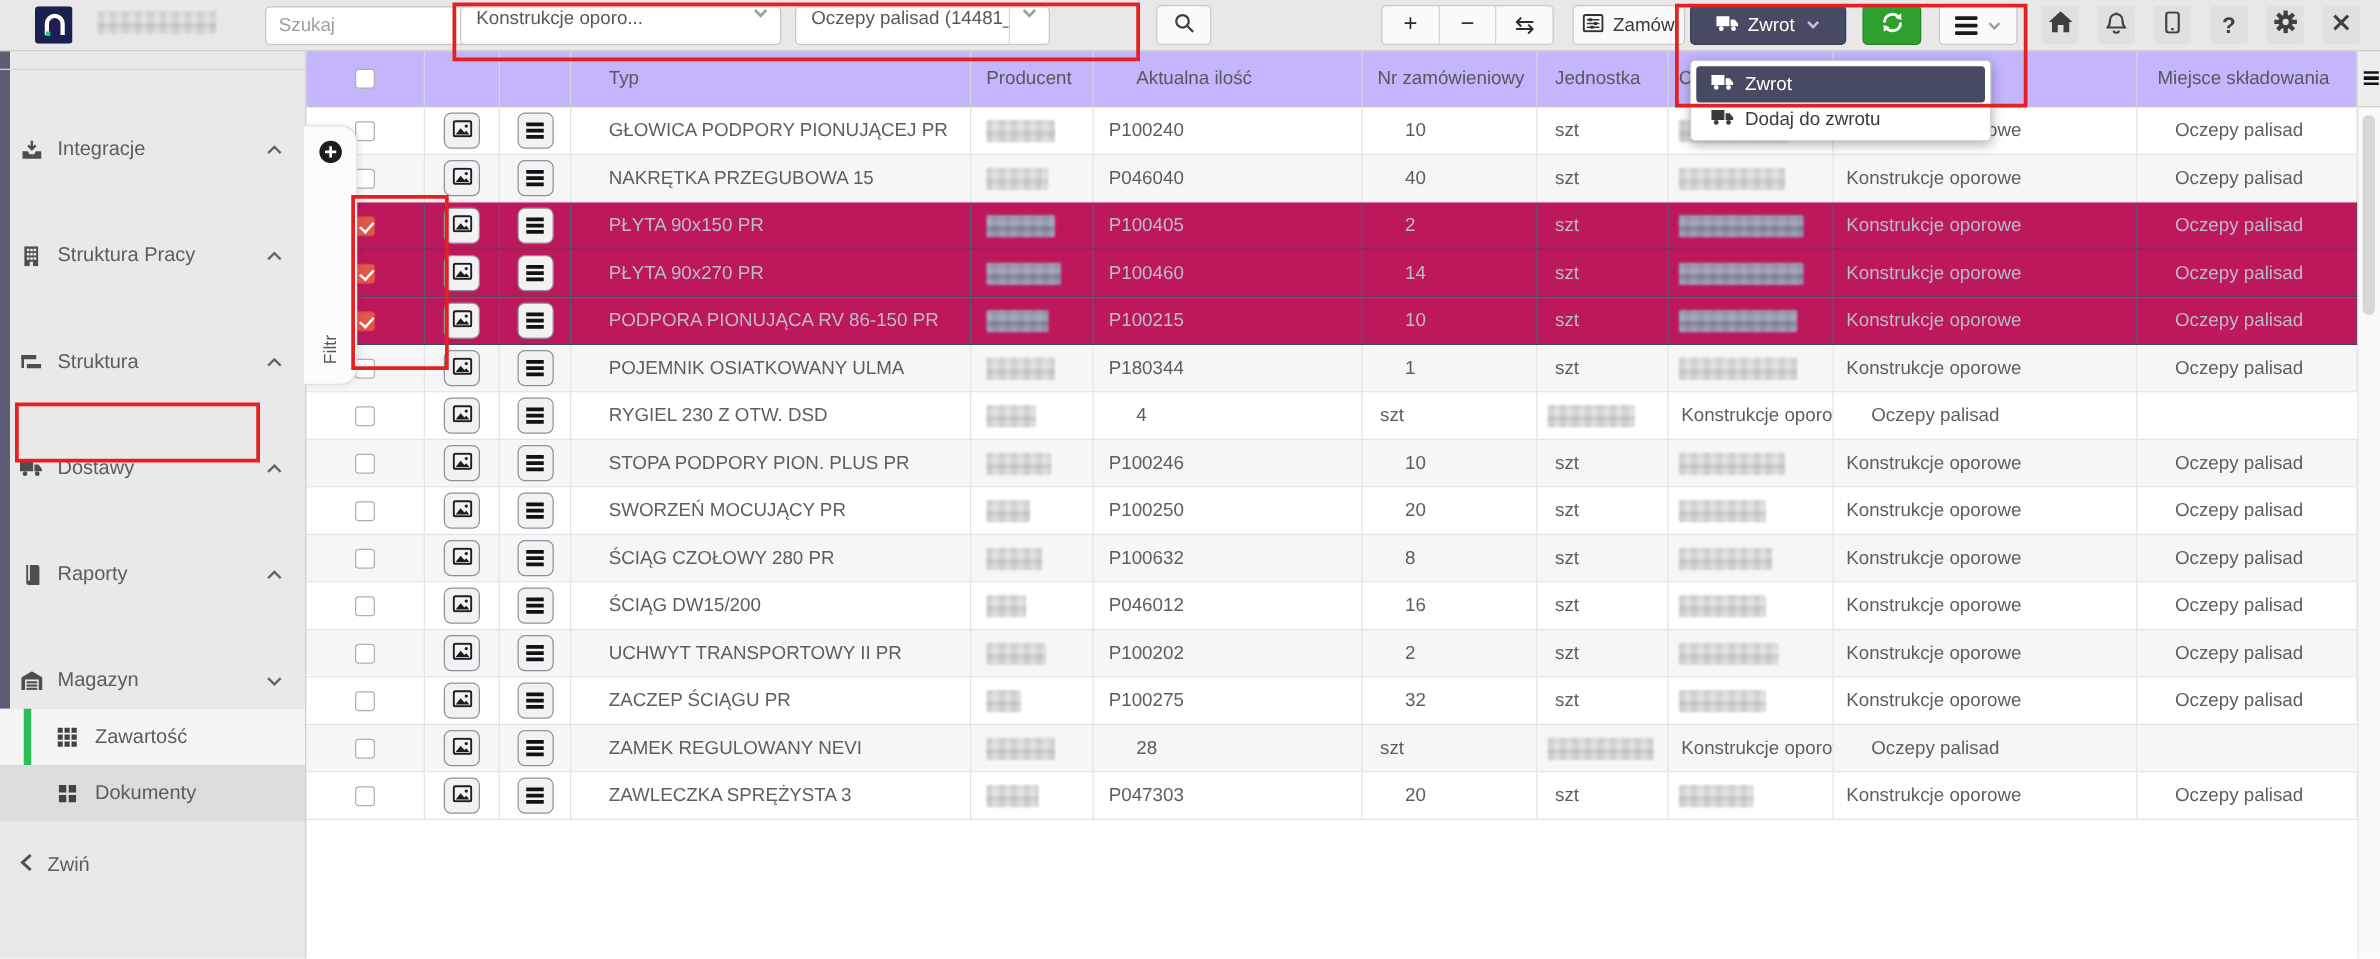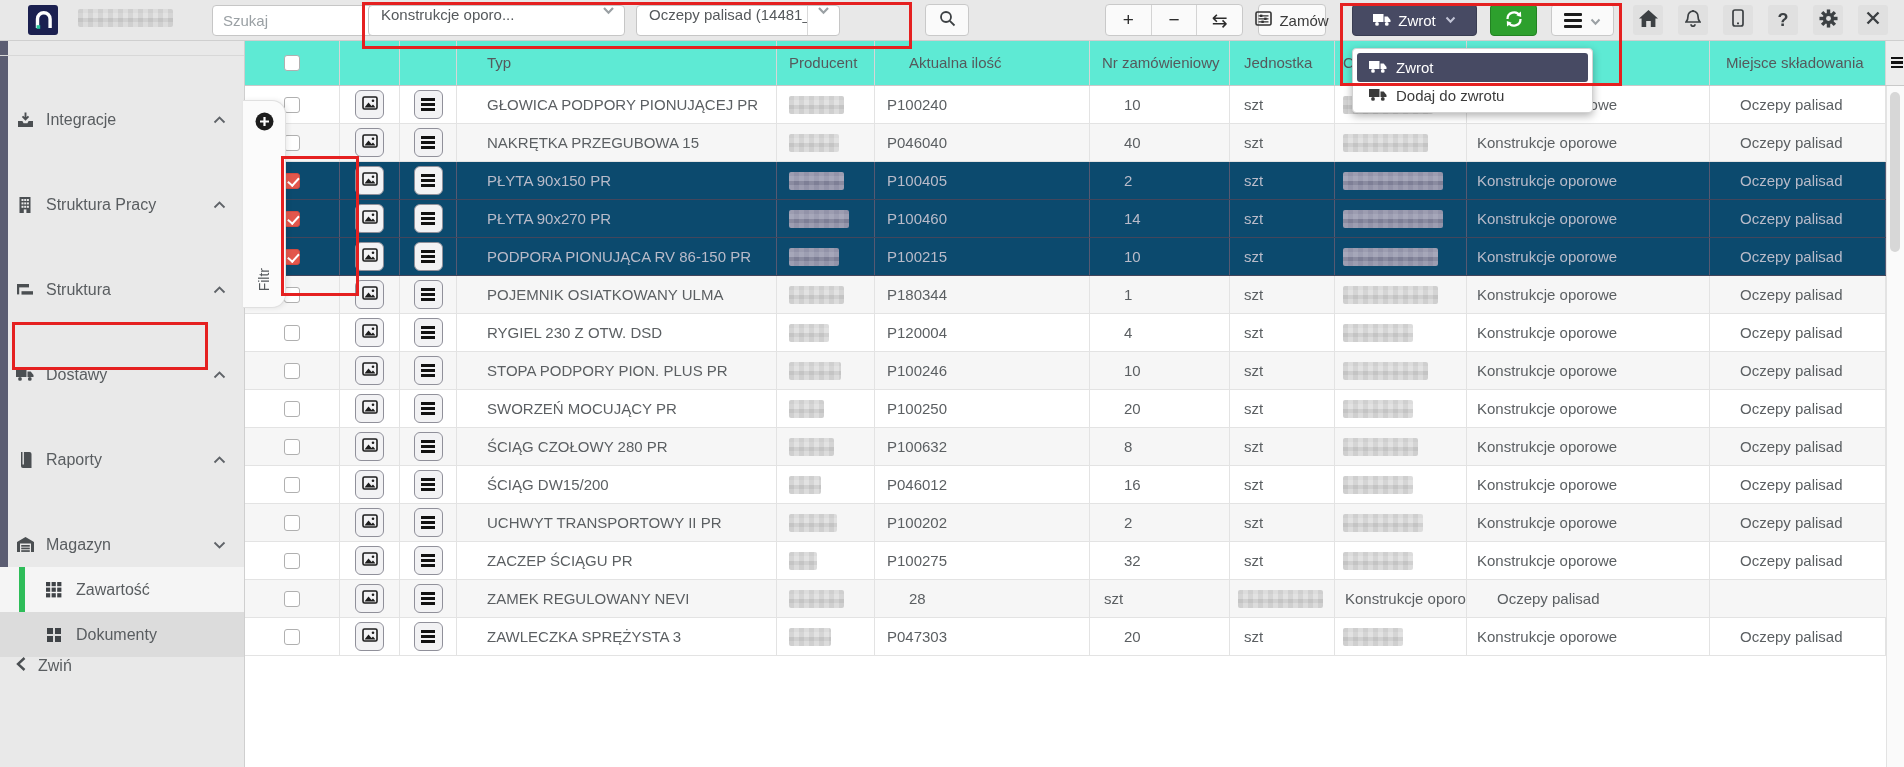--- a/index.html
+++ b/index.html
@@ -24,21 +24,21 @@
   .select .sep{width:1px;height:100%;background:#d9d9d9;}
   .select .chev{padding:0 9px;display:flex;}
   .sel1{left:368px;width:255px;}
   .sel2{left:636px;width:202px;}
   .tbtn{position:absolute;top:4px;height:32px;box-sizing:border-box;border:1px solid #c9c9c9;border-radius:4px;
         background:#fafafa;display:flex;align-items:center;justify-content:center;font-size:15px;color:#3a3a3a;cursor:pointer;}
   .btn-search{left:925px;width:44px;}
   .btn-group{left:1105px;width:138px;padding:0;display:flex;align-items:stretch;background:#fafafa;}
   .btn-group>span{width:46px;display:flex;align-items:center;justify-content:center;font-size:19px;color:#2c2c2c;}
   .btn-group>span+span{border-left:1px solid #d4d4d4;}
-  .btn-order{left:1258px;width:68px;gap:7px;}
+  .btn-order{left:1258px;width:90px;gap:7px;}
   .btn-return{left:1352px;width:125px;background:#474a63;border-color:#3a3d52;color:#fff;gap:7px;}
   .btn-return .chev-sm{margin-left:2px;display:flex;}
   .btn-refresh{left:1490px;width:47px;background:#2da02d;border-color:#238223;}
   .btn-burger{left:1551px;width:63px;gap:8px;}
   .bars{display:inline-flex;flex-direction:column;gap:3px;}
   .bars i{width:18px;height:3px;background:#1b1b1b;border-radius:1px;}
   .tb-icon{position:absolute;top:5px;width:30px;height:30px;background:#e0e0e0;border-radius:3px;
            display:flex;align-items:center;justify-content:center;color:#3c4043;cursor:pointer;}
   .glyph{font-size:18px;font-weight:bold;color:#3c4043;}
   
@@ -55,30 +55,30 @@
   .side-item{position:relative;height:45px;display:flex;align-items:center;padding-left:14px;gap:10px;
              font-size:16px;color:#595d60;cursor:pointer;margin-top:40px;}
   .side-item .sicon{width:22px;display:flex;justify-content:center;}
   .side-item .chev{position:absolute;right:18px;display:flex;}
   .sub-wrap{background:#dcdcdc;}
   .sub-item{position:relative;height:45px;display:flex;align-items:center;padding-left:44px;gap:12px;
             font-size:16px;color:#595d60;cursor:pointer;}
   .sub-item.active{background:#f5f5f5;}
   .sub-item.active::before{content:"";position:absolute;left:19px;top:0;width:6px;height:100%;background:#2ebd59;}
   .sub-item .sicon{width:20px;display:flex;justify-content:center;}
-  .collapse-item{height:45px;display:flex;align-items:flex-start;padding-left:16px;gap:12px;font-size:16px;color:#595d60;cursor:pointer;}
+  .collapse-item{height:45px;display:flex;align-items:flex-end;padding-left:16px;gap:12px;font-size:16px;color:#595d60;cursor:pointer;}
   
   .main{position:absolute;left:245px;top:40px;width:1659px;height:727px;background:#fff;}
   .thead,.tr{display:grid;grid-template-columns:95px 60px 57px 320px 98px 215px 140px 105px 132px 243px 176px;}
-  .thead{position:absolute;left:0;top:0;width:1659px;height:46px;background:#5eead4;border-bottom:1px solid #c9c9c9;box-sizing:border-box;}
+  .thead{position:absolute;left:0;top:0;width:1659px;height:46px;background:#c4b5fd;border-bottom:1px solid #c9c9c9;box-sizing:border-box;}
   .th{display:flex;align-items:center;border-right:1px solid #d6d6d6;font-size:15px;color:#55595c;overflow:hidden;white-space:nowrap;}
   .rows{position:absolute;left:0;top:46px;width:1641px;}
   .tr{height:38px;border-bottom:1px solid #e3e3e3;box-sizing:border-box;background:#fff;}
   .tr:nth-child(even){background:#f6f6f6;}
-  .tr.selected{background:#0c4a6e;border-bottom-color:#43465c;color:#b9bbc9;}
+  .tr.selected{background:#be185d;border-bottom-color:#43465c;color:#b9bbc9;}
   .td{display:flex;align-items:center;border-right:1px solid #e3e3e3;font-size:15px;overflow:hidden;white-space:nowrap;}
   .tr.selected .td{border-right-color:#565972;}
   .pl8{padding-left:8px;}.pl10{padding-left:10px;}.pl12{padding-left:12px;}.pl14{padding-left:14px;}
   .pl16{padding-left:16px;}.pl30{padding-left:30px;}.pl34{padding-left:34px;}
   .cc{justify-content:center;}
   .cb{width:16px;height:16px;border:1px solid #b0b0b0;border-radius:3px;background:#fff;position:relative;
       box-sizing:border-box;cursor:pointer;flex:none;}
   .cb.checked{background:#e2574c;border-color:#d24a40;}
   .cb.checked::after{content:"";position:absolute;left:4.5px;top:1px;width:4.5px;height:9px;
       border:solid #fff;border-width:0 2.2px 2.2px 0;transform:rotate(42deg);}
@@ -660,21 +660,20 @@
               <i></i>
               <i></i>
               <i></i>
             </span>
           </span>
         </div>
     <div class="td pl30">RYGIEL 230 Z OTW. DSD</div>
     <div class="td pl12">
       <span class="chip" style="width: 40px;"></span>
         </div>
-    <div class="td pl12">P120004</div>
     <div class="td pl34">4</div>
     <div class="td pl14">szt</div>
     <div class="td pl8">
       <span class="chip" style="width: 70px;"></span>
         </div>
     <div class="td pl10">Konstrukcje oporowe</div>
     <div class="td pl30">Oczepy palisad</div>
   </div>
 
   <div class="tr">

